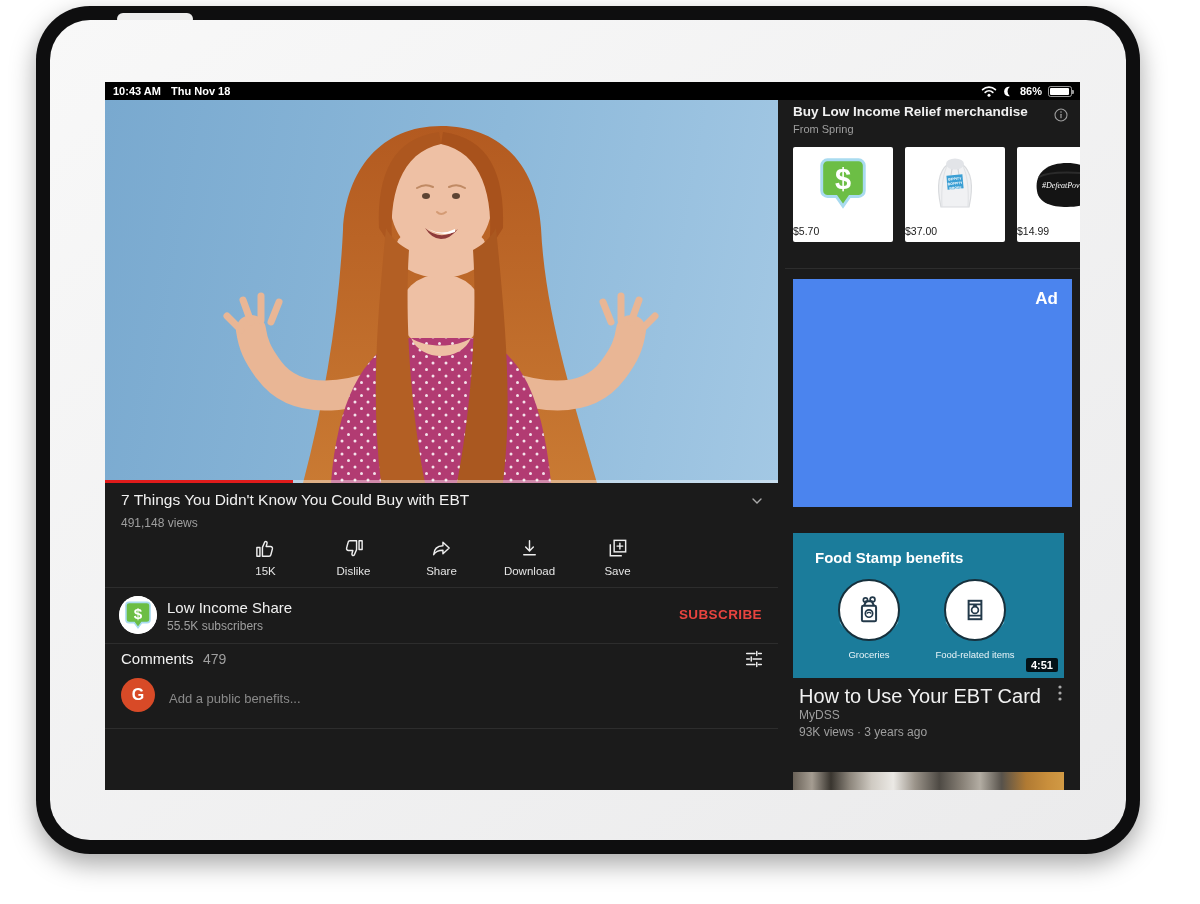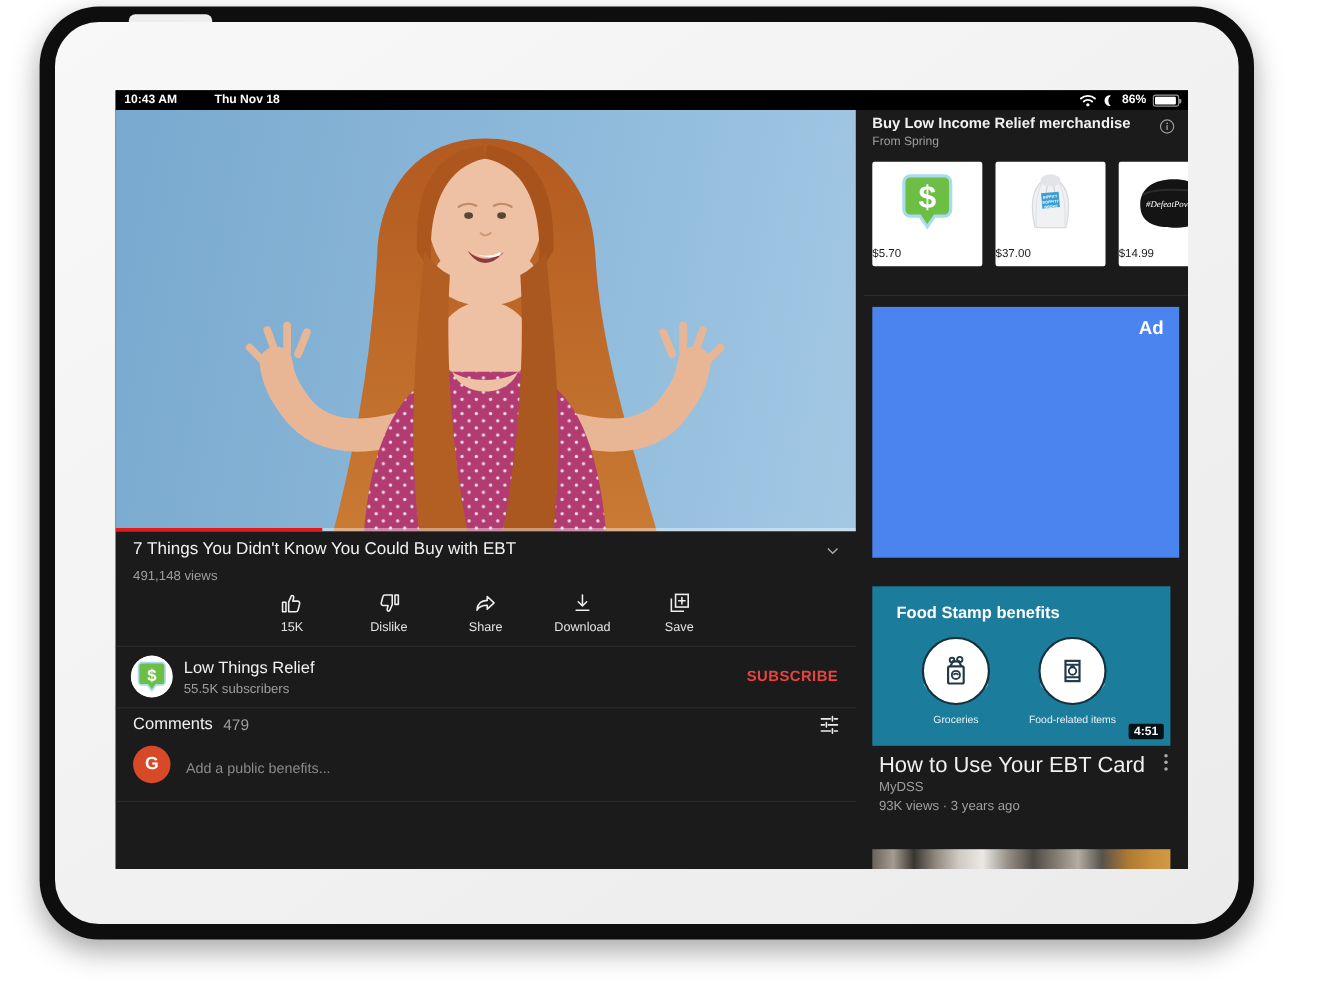--- a/index.html
+++ b/index.html
@@ -11,21 +11,21 @@
   .tablet-shell { left:36px; top:6px; width:1104px; height:848px; background:#0e0e0f; border-radius:54px; box-shadow:0 10px 26px rgba(0,0,0,.35); }
   .tablet-topbtn { left:81px; top:7px; width:76px; height:12px; background:#ededed; border-radius:6px; }
   .tablet-bezel { left:14px; top:14px; width:1076px; height:820px; background:linear-gradient(145deg,#f8f8f8,#ebebec); border-radius:40px; }
 
   
   .screen { left:105px; top:82px; width:975px; height:708px; background:#1b1b1b; overflow:hidden; }
 
   
   .statusbar { left:0; top:0; width:975px; height:18px; background:#000; color:#fff; font-size:11px; font-weight:bold; }
   .sb-time { left:8px; top:3px; }
-  .sb-date { left:66px; top:3px;margin-left:24px; }
+  .sb-date { left:66px; top:3px; }
   .sb-right { right:8px; top:2px; display:flex; align-items:center; gap:6px; height:14px; }
   .sb-batt { position:relative; width:24px; height:11px; border:1px solid rgba(255,255,255,.6); border-radius:2.5px; }
   .sb-batt-fill { position:absolute; left:1px; top:1px; bottom:1px; width:86%; background:#fff; border-radius:1px; }
   .sb-batt-nub { position:absolute; right:-3px; top:3px; width:2px; height:4px; background:rgba(255,255,255,.6); border-radius:0 1px 1px 0; }
 
   
   .player { left:0; top:18px; width:673px; height:383px; background:linear-gradient(100deg,#79a9cf 0%,#8db9da 55%,#a3c8e4 100%); overflow:hidden; cursor:pointer; }
   .progress-track { left:0; bottom:0; width:673px; height:3px; background:rgba(255,255,255,.40); }
   .progress-fill { left:0; bottom:0; width:28%; height:3px; background:#e01b1b; }
 
@@ -219,21 +219,21 @@
 
     <div class="abs divider div1"></div>
 
     <div class="abs ch-avatar">
       <svg width="38" height="38" viewBox="0 0 60 60">
         <circle cx="30" cy="30" r="30" fill="#fff"></circle>
         <path d="M16 10 h28 a5 5 0 0 1 5 5 v22 a5 5 0 0 1 -5 5 h-8 l-6 8 -6 -8 h-8 a5 5 0 0 1 -5 -5 V15 a5 5 0 0 1 5 -5 Z" fill="#6cbe45" stroke="#a9dbf0" stroke-width="2.5"></path>
         <text x="30" y="36" text-anchor="middle" font-size="24" font-weight="bold" fill="#fff" font-family="Liberation Sans, sans-serif">$</text>
       </svg>
     </div>
-    <div class="abs ch-name">Low Things Relief</div>
+    <div class="abs ch-name">Low Income Share</div>
     <div class="abs ch-subs">55.5K subscribers</div>
     <div class="abs subscribe-btn">SUBSCRIBE</div>
 
     <div class="abs divider div2"></div>
 
     <div class="abs cm-title">Comments</div>
     <div class="abs cm-count">479</div>
     <svg class="abs cm-sort" width="22" height="22" viewBox="0 0 24 24">
       <path d="M4 6h9 M17 6h3 M15 3.8v4.4 M4 12h3 M11 12h9 M9 9.8v4.4 M4 18h9 M17 18h3 M15 15.8v4.4" stroke="#eee" stroke-width="1.6" stroke-linecap="round"></path>
     </svg>

